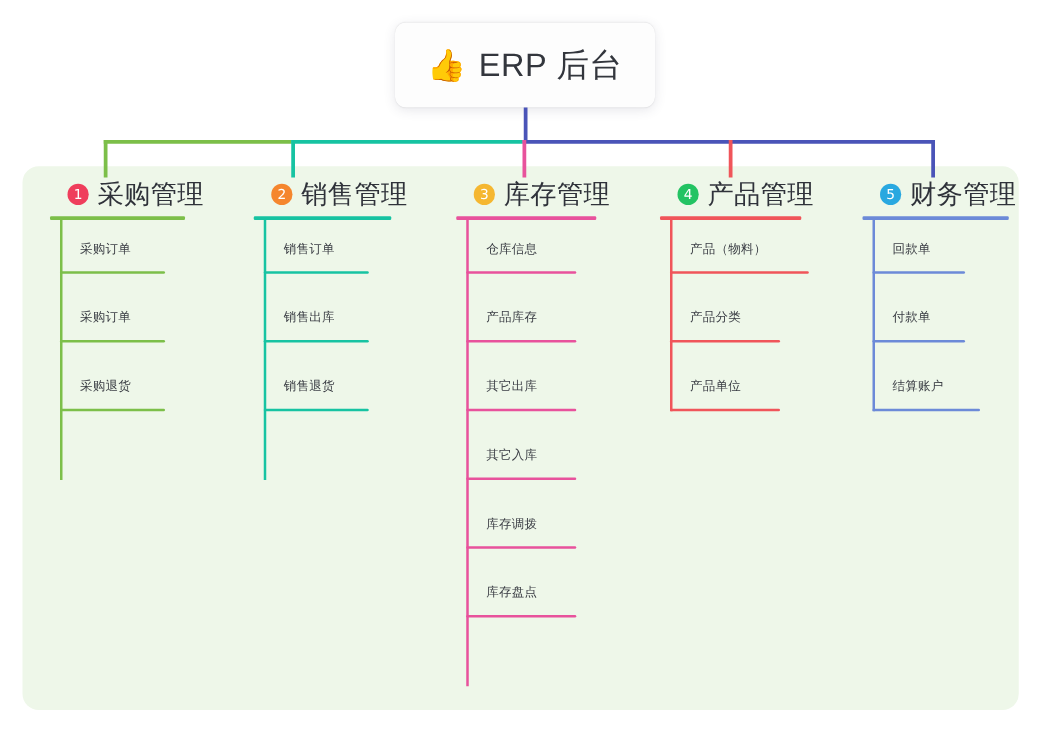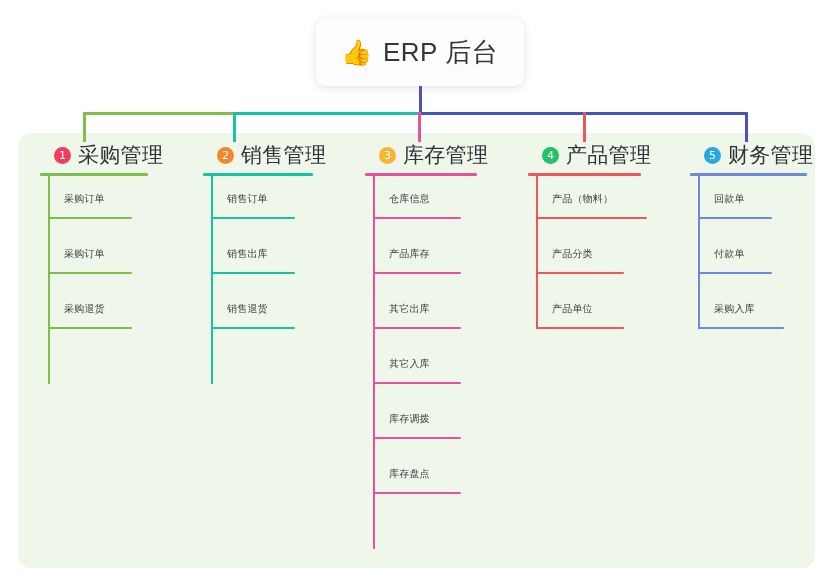--- a/index.html
+++ b/index.html
@@ -271,20 +271,20 @@
           <div class="spine" style="height: 153px; background: rgb(108, 138, 216);"></div>
           <div class="leaf" style="position: absolute; left: 0px; top: 55px; width: 104px;">
             <div class="leaf-text">付款单</div>
             <div class="leaf-rule" style="width: 74px; background: rgb(108, 138, 216);"></div>
           </div>
           <div class="leaf" style="position: absolute; left: 0px; top: 0px; width: 104px;">
             <div class="leaf-text">回款单</div>
             <div class="leaf-rule" style="width: 74px; background: rgb(108, 138, 216);"></div>
           </div>
           <div class="leaf" style="position: absolute; left: 0px; top: 110px; width: 116px;">
-            <div class="leaf-text">采购入库</div>
+            <div class="leaf-text">结算账户</div>
             <div class="leaf-rule" style="width: 86px; background: rgb(108, 138, 216);"></div>
           </div>
         </div>
       </div>
     </div>
 
 </div>
 
 </body></html>

